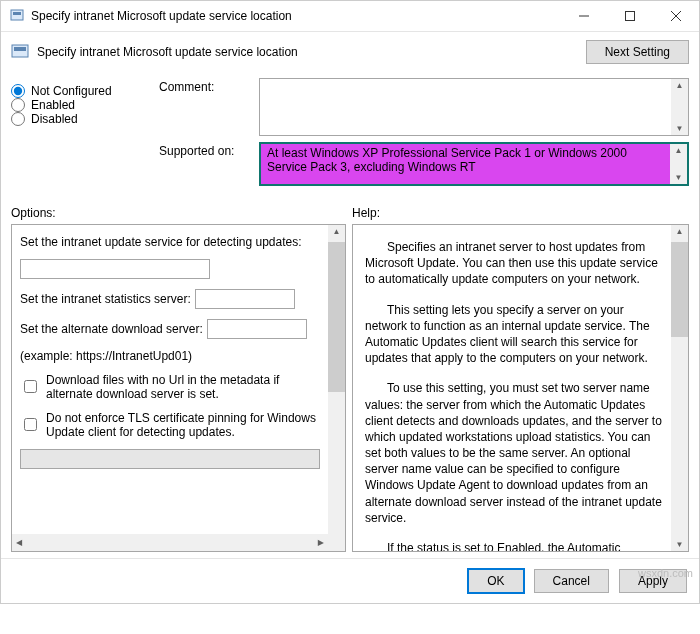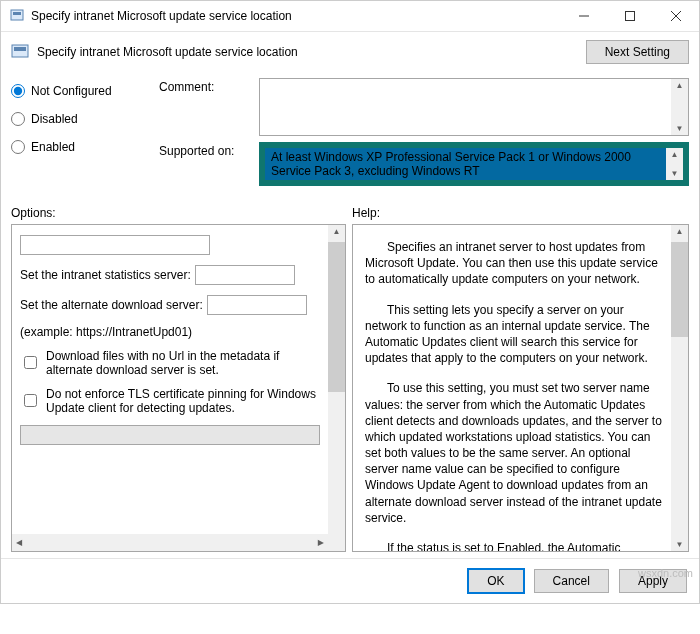--- a/index.html
+++ b/index.html
@@ -10,30 +10,30 @@
     .titlebar-text { flex: 1; font-size: 12px; }
     .window-controls { display: flex; }
     .win-btn { width: 46px; height: 31px; display: flex; align-items: center; justify-content: center; color: #333; }
     .subheader { display: flex; align-items: center; padding: 8px 10px; }
     .subheader-icon { width: 18px; height: 18px; margin-right: 8px; }
     .subheader-text { flex: 1; }
     .nav-btns { display: flex; gap: 8px; margin-left: auto; }
     .btn { border: 1px solid #adadad; background: #e1e1e1; padding: 4px 18px; cursor: pointer; }
     .btn.primary { border-color: #0078d7; outline: 1px solid #0078d7; }
     .config-area { display: flex; padding: 6px 10px 4px 10px; gap: 18px; }
-    .radio-group { display: flex; flex-direction: column; gap: 14px; width: 130px; padding-top: 6px;}
+    .radio-group { display: flex; flex-direction: column; gap: 0; width: 130px; padding-top: 6px;}
     .radio-row { display: flex; align-items: center; gap: 6px; }
     .radio-row input[type=radio]{ width:14px; height:14px; accent-color:#0078d7; margin:0;}
     .comment-area { flex: 1; }
     .comment-row { display: flex; gap: 10px; margin-bottom: 6px; }
     .comment-label { width: 90px; text-align: left; padding-top:2px;}
     .comment-box { flex: 1; border: 1px solid #a6a6a6; height: 58px; background: #fff; position: relative; }
     .scroll-v { width: 17px; background: #f0f0f0; position:absolute; right:0; top:0; bottom:0; display:flex; flex-direction:column; justify-content:space-between; align-items:center; color:#606060;}
     .scroll-v .arrow { font-size:8px; padding:2px 0;}
-    .supported-box { flex: 1; border: 6px solid #0f766e; height: 44px; background: #0369a1; position: relative; padding: 2px 20px 2px 6px; }
+    .supported-box { flex: 1; border: 2px solid #0f766e; height: 44px; background: #d946ef; position: relative; padding: 2px 20px 2px 6px; }
     .panes { display: flex; gap: 6px; padding: 6px 10px; }
     .pane-label { padding: 4px 0 4px 0; }
     .options-pane { flex: 0 0 335px; display: flex; flex-direction: column; }
     .help-pane { flex: 1; display: flex; flex-direction: column; }
     .pane-body { border: 1px solid #a6a6a6; background: #fff; position: relative; height: 328px; overflow:hidden;}
     .options-content { padding: 10px 22px 10px 8px; font-size:12px; }
     .opt-row { margin-bottom: 10px; display:flex; align-items:center; gap:4px; flex-wrap:wrap;}
     input.txt { border:1px solid #a6a6a6; height:20px; padding:1px 4px; background:#fff; }
     .opt-row .txt { width:160px; }
     .check-row { display:flex; gap:6px; margin-bottom:10px;}
@@ -91,25 +91,25 @@
   </div>
 
   <div class="config-area">
     <div class="radio-group">
       <label class="radio-row">
         <input type="radio" name="state" checked="" style="">
         <span>Not Configured</span>
       </label>
       <label class="radio-row">
         <input type="radio" name="state" style="">
-        <span>Disabled</span>
+        <span>Enabled</span>
       </label>
       <label class="radio-row">
         <input type="radio" name="state" style="">
-        <span>Enabled</span>
+        <span>Disabled</span>
       </label>
     </div>
     <div class="comment-area">
       <div class="comment-row">
         <div class="comment-label">Comment:</div>
         <div class="comment-box">
           <div class="scroll-v">
             <span class="arrow">▲</span>
             <span class="arrow">▼</span>
           </div>
@@ -127,20 +127,23 @@
       </div>
     </div>
   </div>
 
   <div class="panes">
 
     <div class="options-pane">
       <div class="pane-label">Options:</div>
       <div class="pane-body">
         <div class="options-content">
+          <div class="opt-row">
+              <span>Set the intranet update service for detecting updates:</span>
+            </div>
           <div class="opt-row">
               <input class="txt" style="width: 190px;" value="">
             </div>
           <div class="opt-row">
             <span>Set the intranet statistics server:</span>
             <input class="txt" style="width: 100px;" value="">
           </div>
           <div class="opt-row">
             <span>Set the alternate download server:</span>
             <input class="txt" style="width: 100px;" value="">

